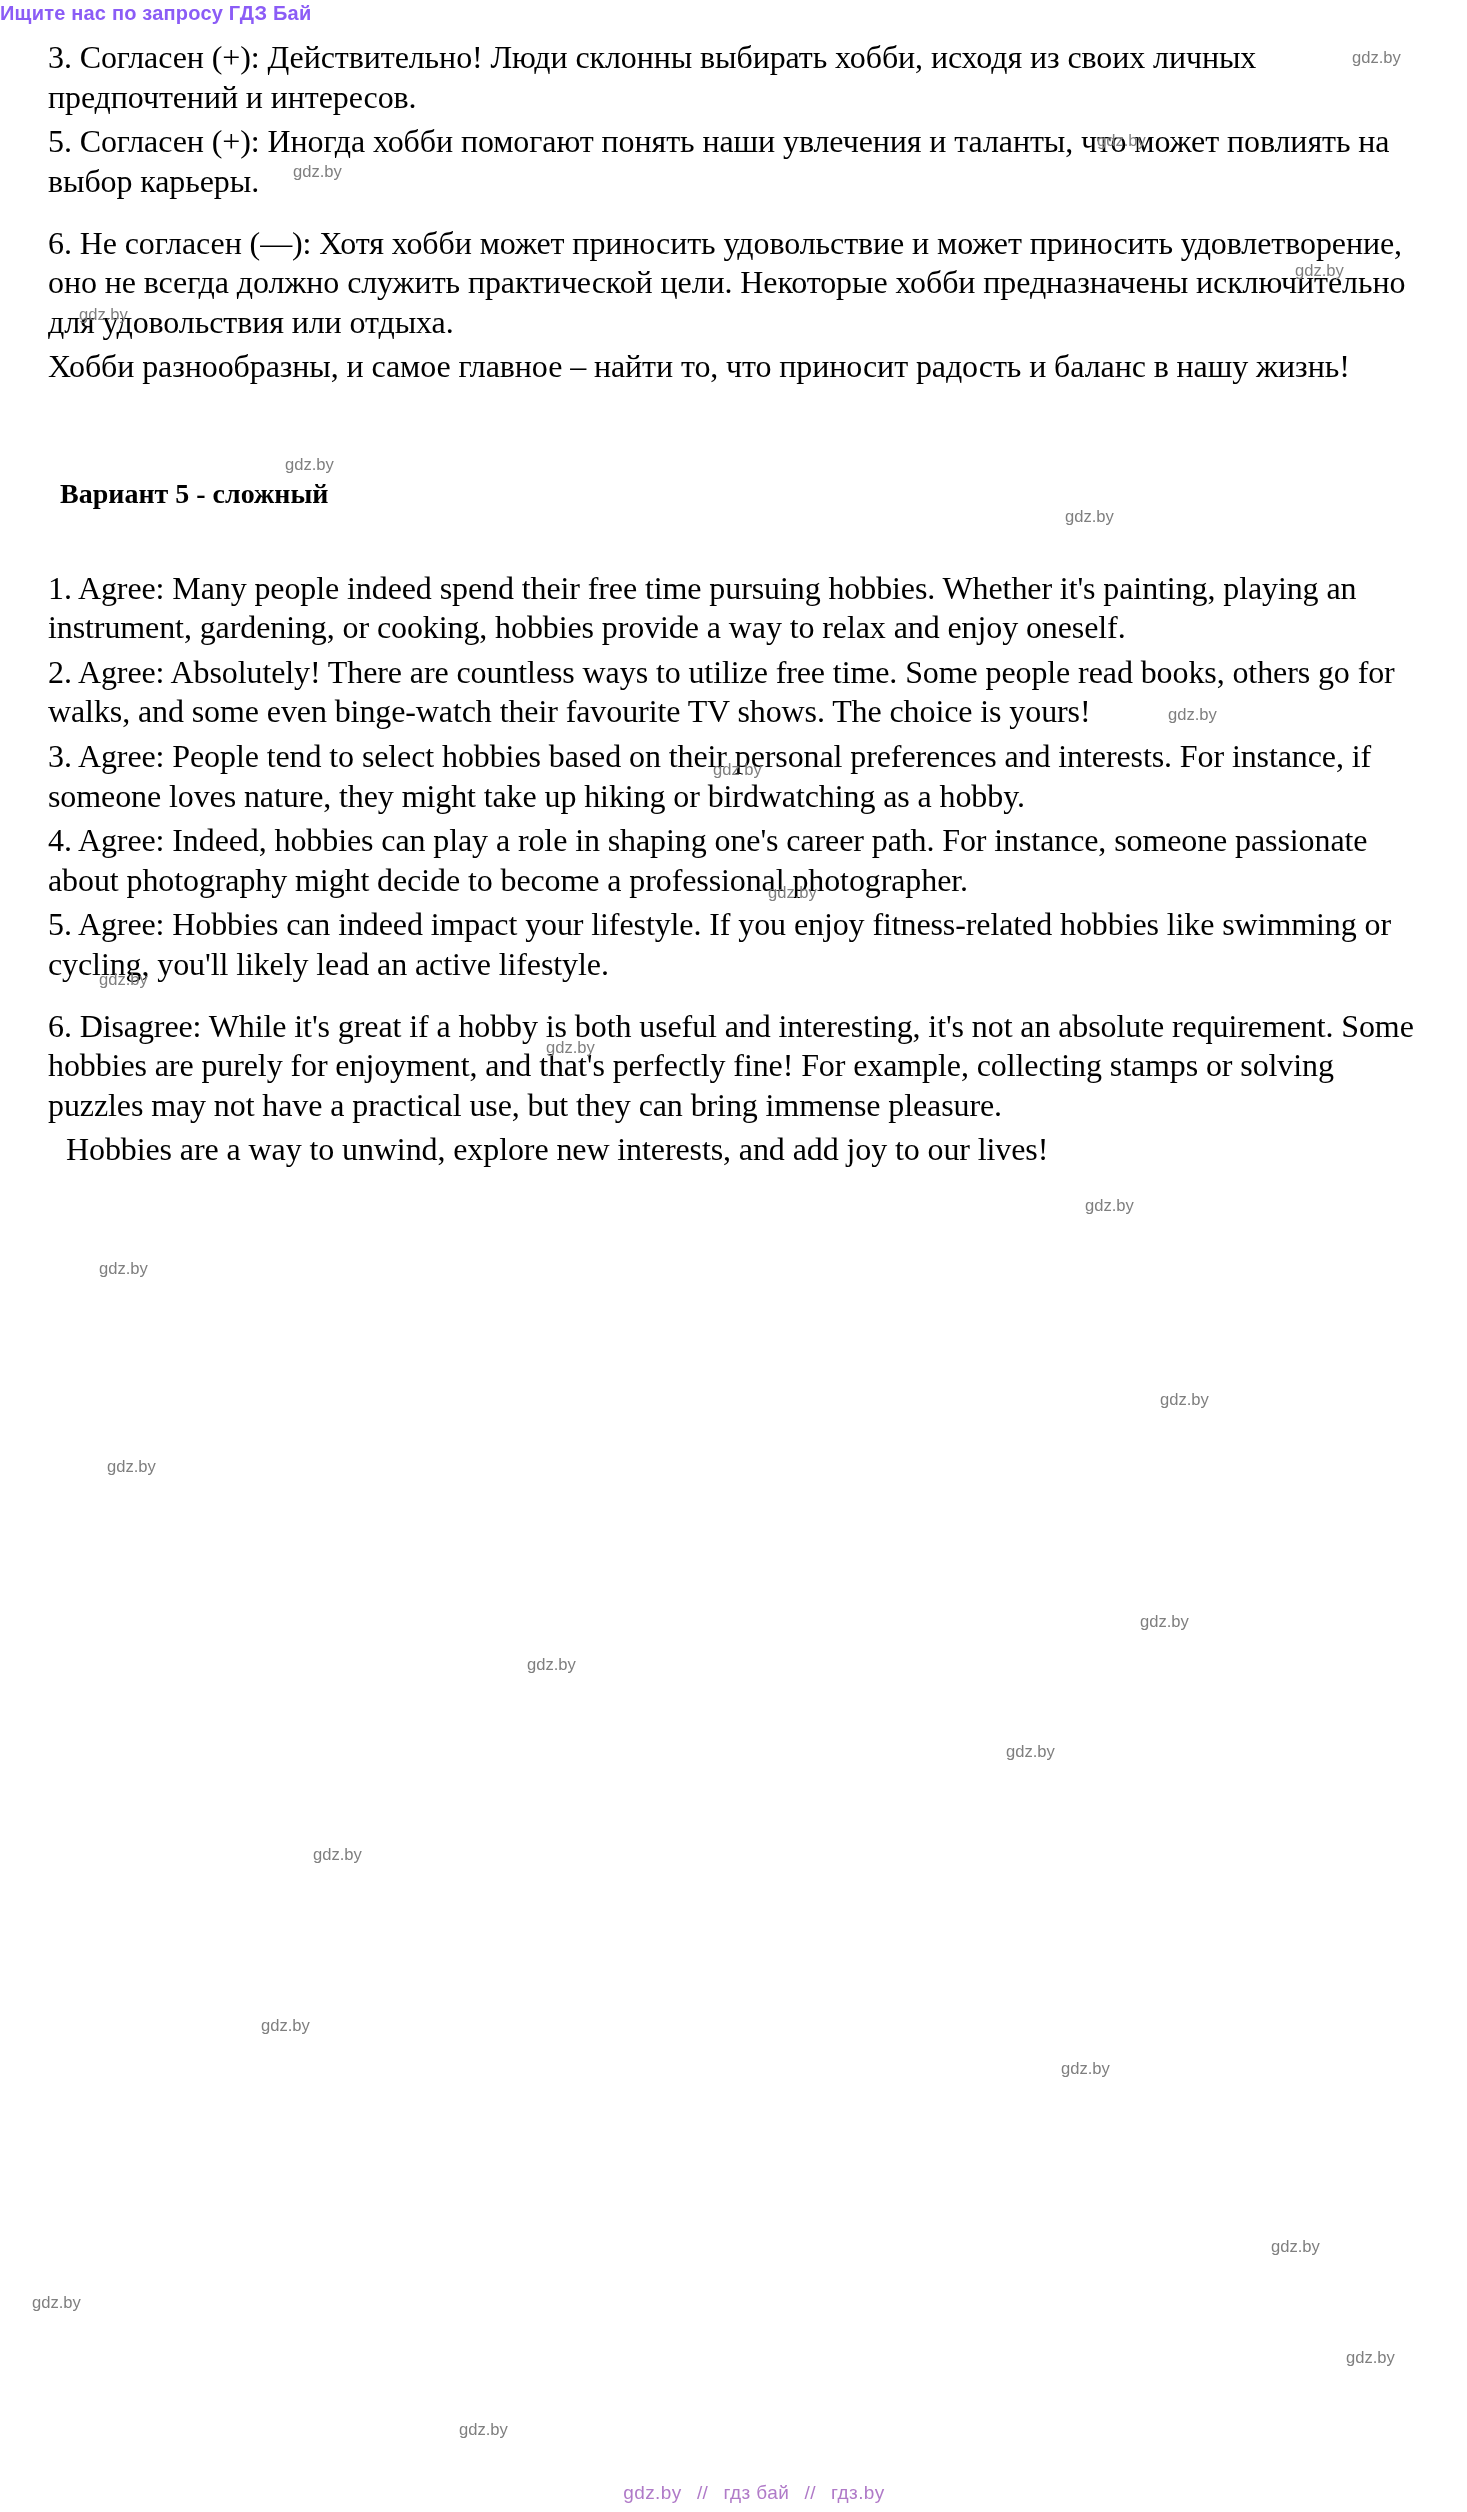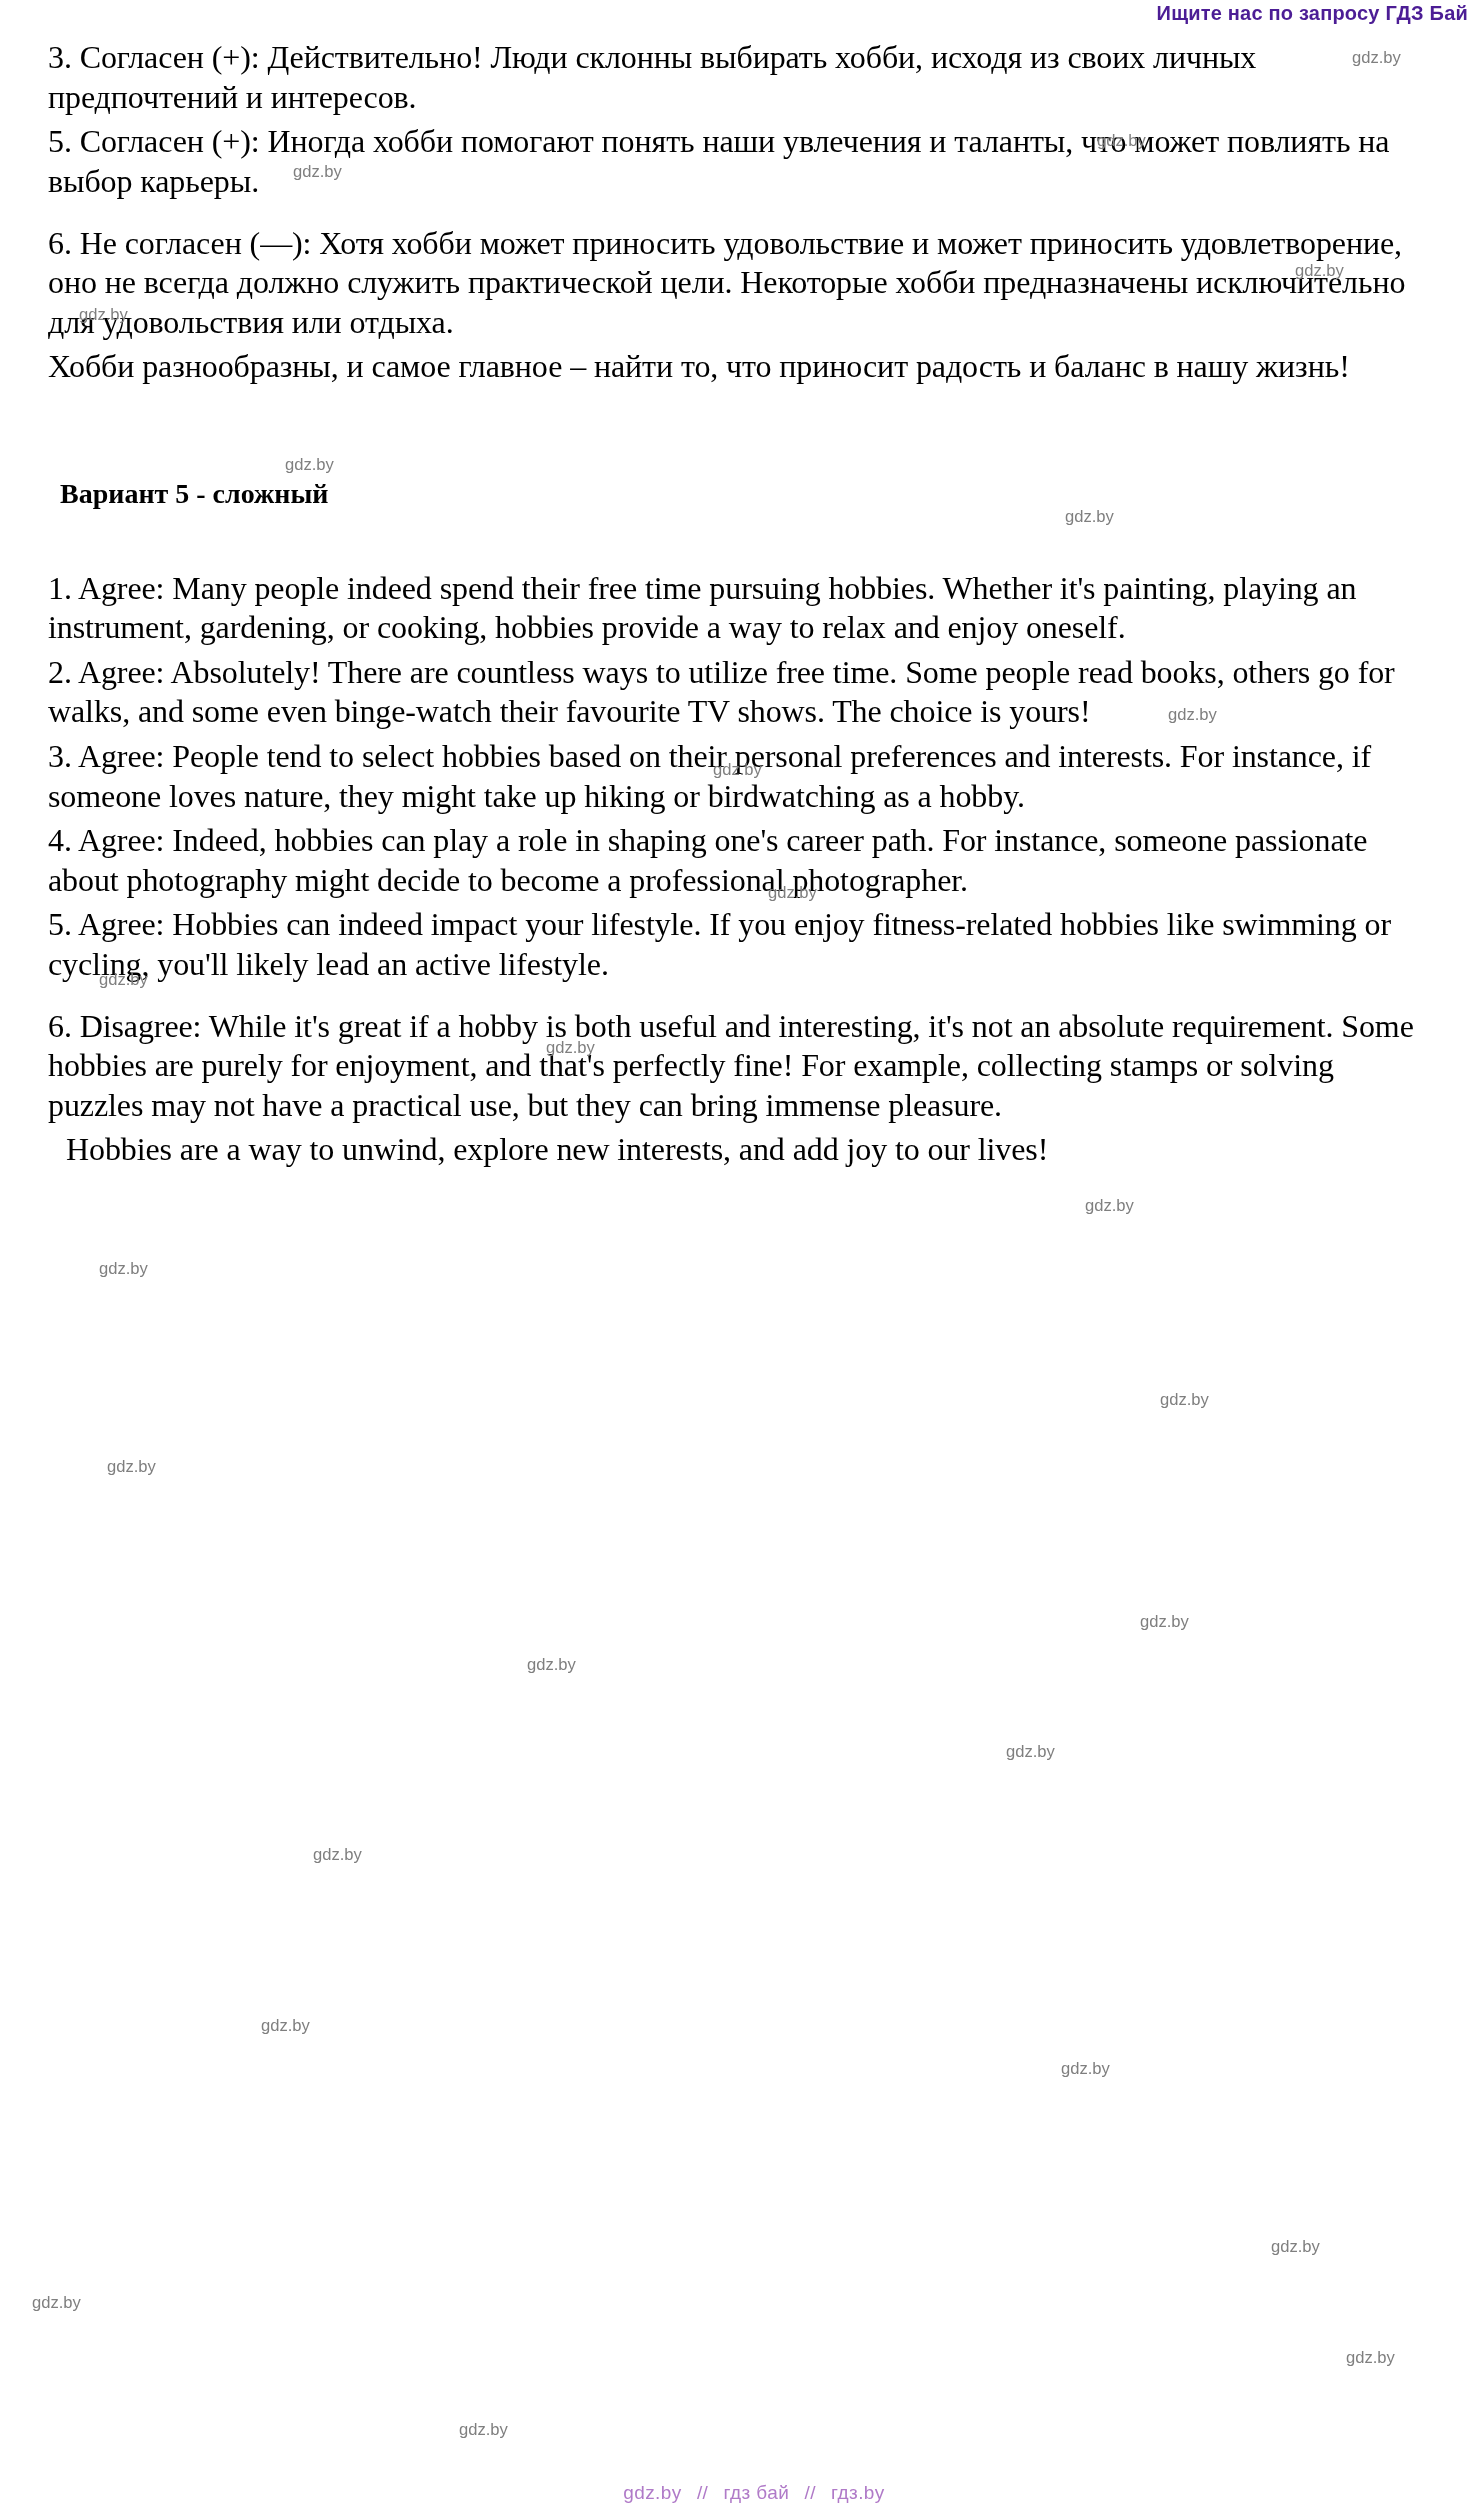--- a/index.html
+++ b/index.html
@@ -20,25 +20,25 @@
     width: 1468px;
     min-height: 2512px;
     box-sizing: border-box;
     padding: 0 48px;
   }
   .top-banner {
     position: absolute;
     top: 1.6px;
     left: 0;
     width: 100%;
-    text-align: right;
+    text-align: left;
     font-family: "Liberation Sans", sans-serif;
     font-weight: bold;
     font-size: 20px;
-    color: #4c1d95;
+    color: #8b5cf6;
     letter-spacing: 0.2px;
   }
   .content {
     position: relative;
     padding-top: 38px;
   }
   p.para {
     margin: 0 0 4.8px 0;
     font-size: 32px;
     line-height: 1.24;

